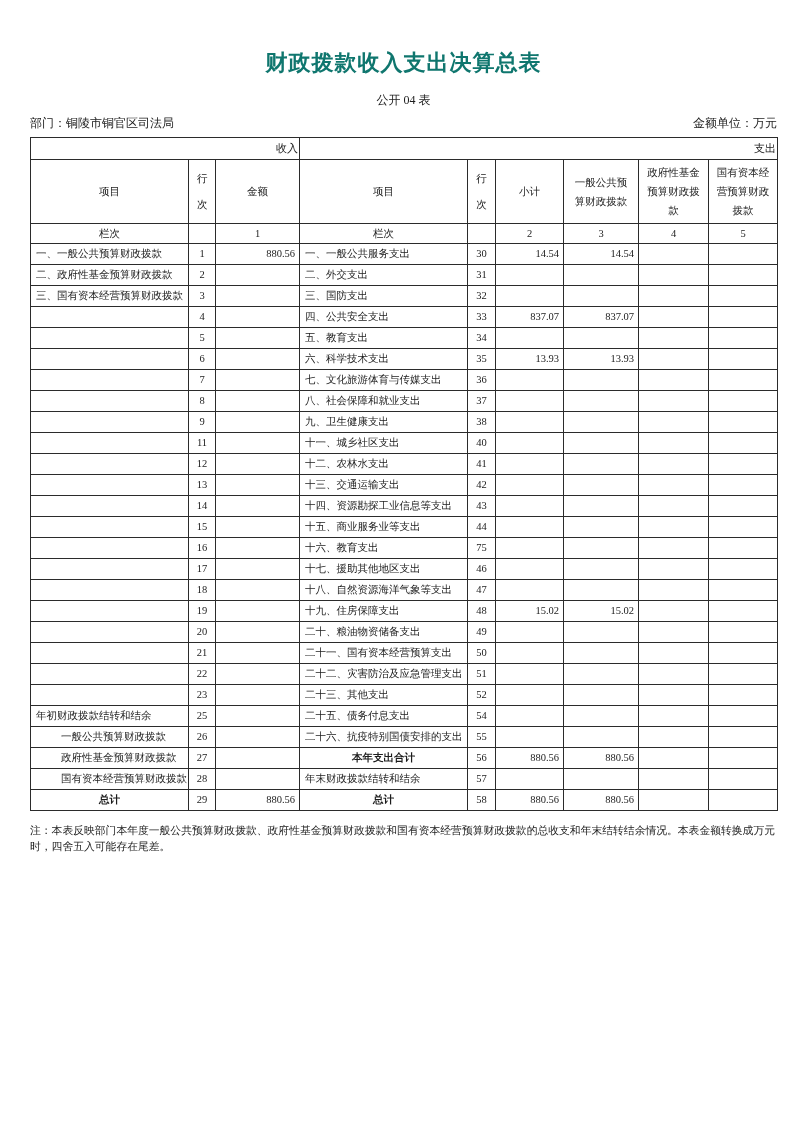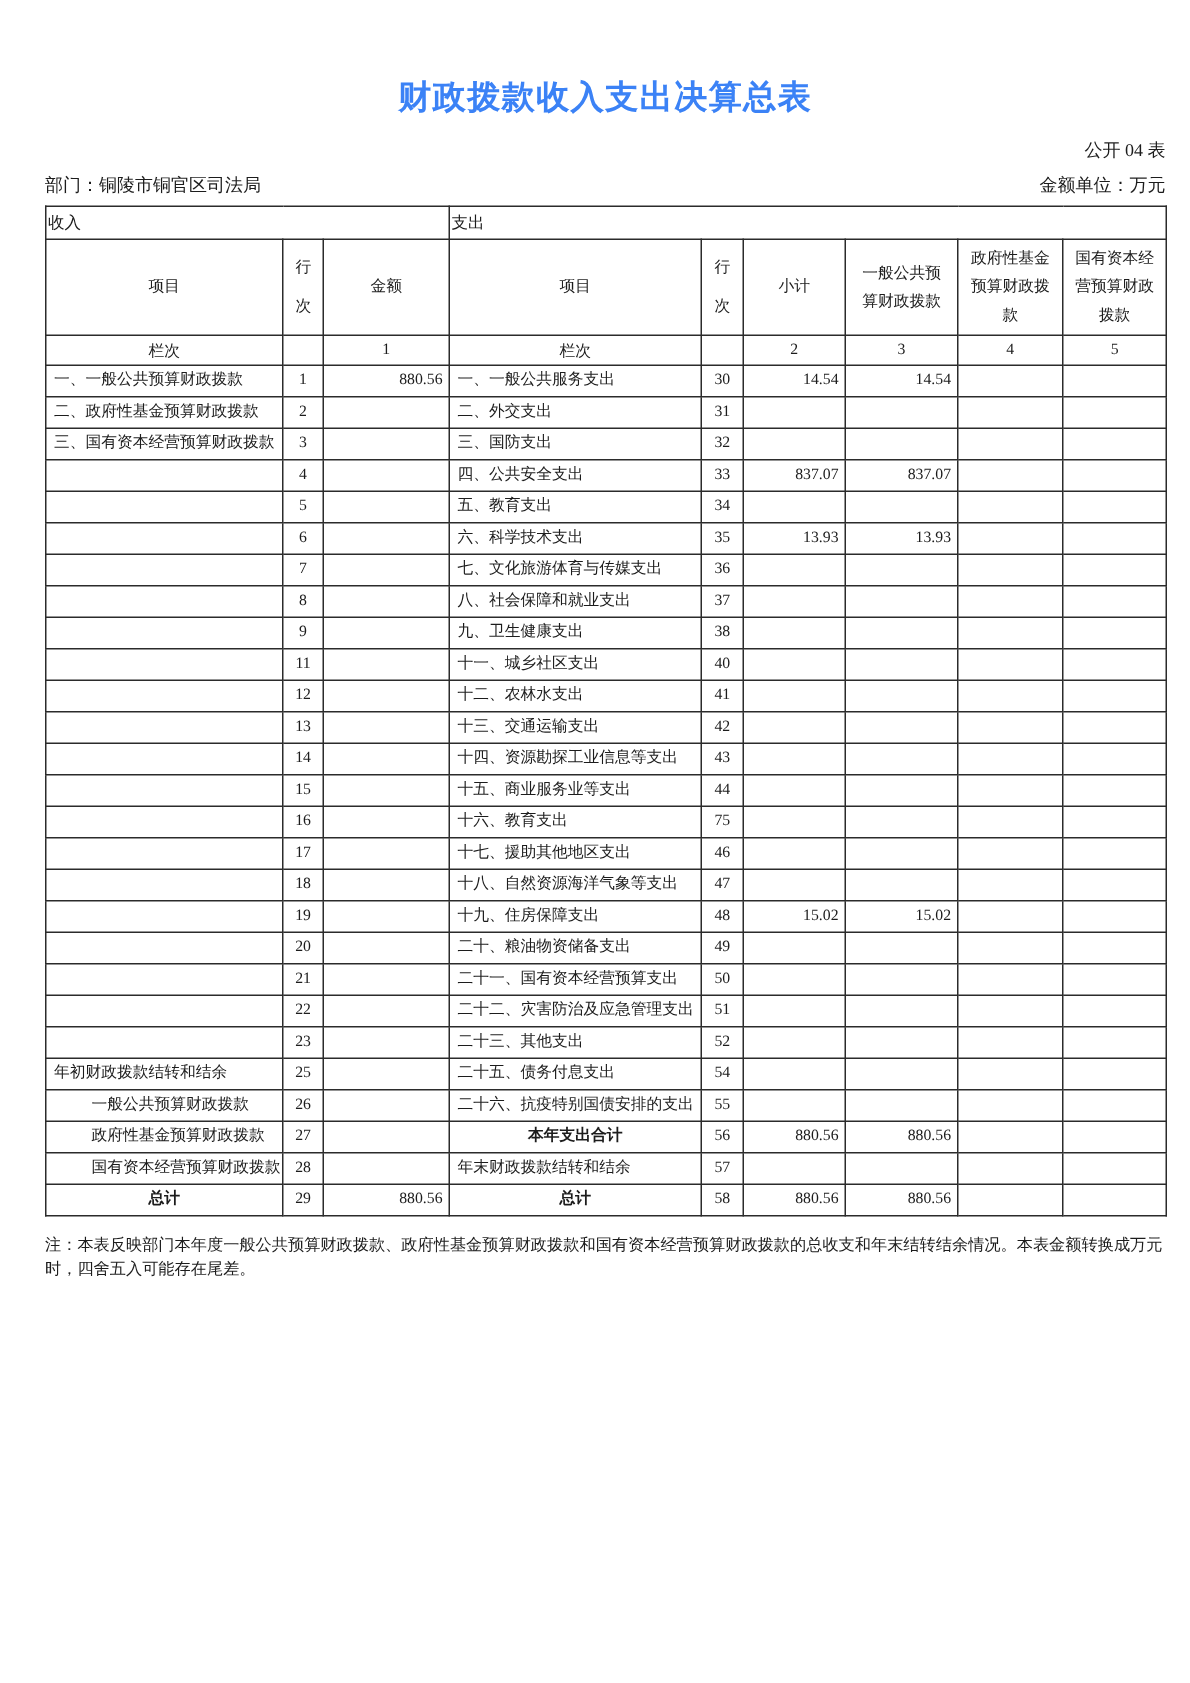--- a/index.html
+++ b/index.html
@@ -10,30 +10,30 @@
     margin: 0 auto;
     background: #ffffff;
     box-sizing: border-box;
     padding: 50px 16px 0 30px;
     font-family: "Liberation Serif", "DejaVu Serif", serif;
     color: #1c1c1c;
   }
   .doc-title {
     margin: 0;
     text-align: center;
-    font-family: Liberation Sans, sans-serif;
+    font-family: Liberation Mono, monospace;
     font-size: 22px;
     font-weight: 700;
     letter-spacing: 1px;
     line-height: 30px;
-    color: #3b82f6;
+    color: #0f766e;
   }
   .form-code {
     margin-top: 13px;
-    text-align: right;
+    text-align: center;
     font-size: 12px;
     line-height: 15px;
   }
   .meta-row {
     margin-top: 8px;
     display: flex;
     justify-content: space-between;
     font-size: 12px;
     line-height: 15px;
   }
@@ -44,21 +44,21 @@
     table-layout: fixed;
     border: 1.5px solid #2b2b2b;
   }
   table.budget th, table.budget td {
     border: 1px solid #2b2b2b;
     font-weight: normal;
     font-size: 10.5px;
     vertical-align: middle;
     box-sizing: border-box;
   }
-  tr.section-row th { height: 22px; text-align: left; font-size: 11px; }
+  tr.section-row th { height: 22px; text-align: right; font-size: 11px; }
   tr.colhead-row th {
     height: 64px;
     text-align: center;
     word-break: break-all;
     line-height: 19px;
     padding: 0 6px;
   }
   tr.colhead-row th.col-general { padding: 0 9px; }
   tr.colhead-row th.col-line { padding: 0 8px; line-height: 26px; }
   tr.index-row td { height: 20px; text-align: center; }

